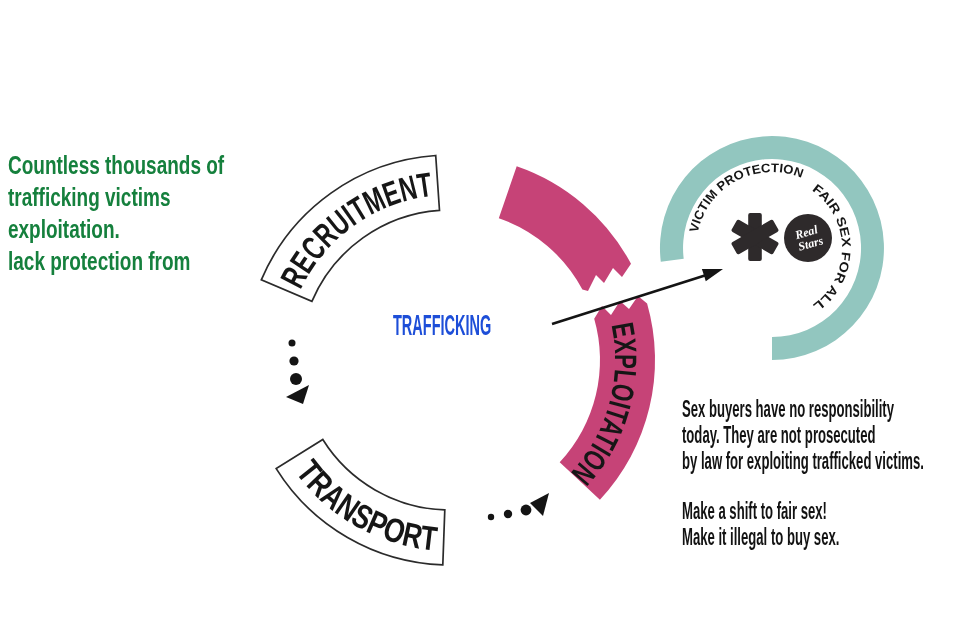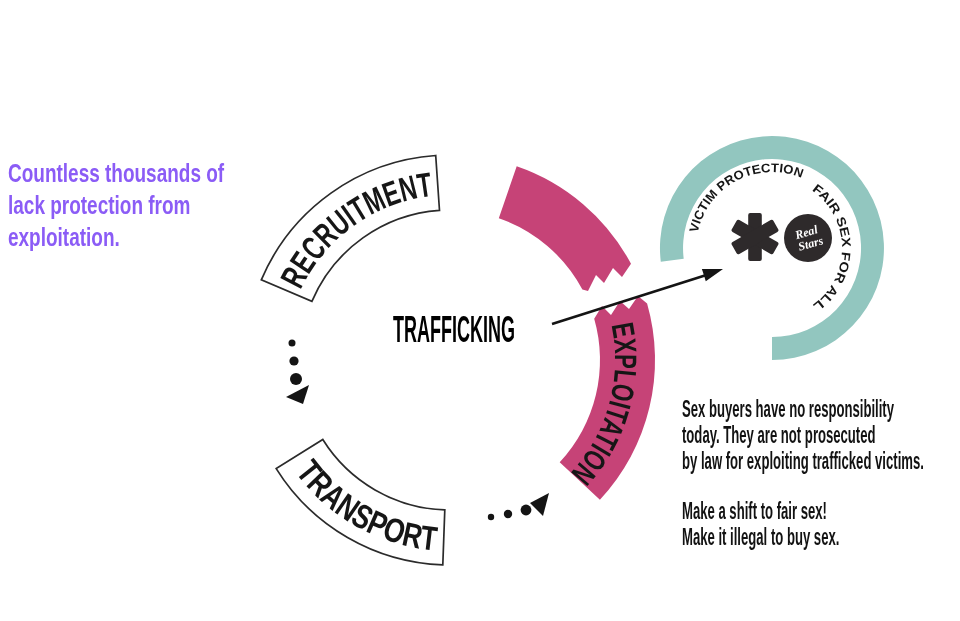--- a/index.html
+++ b/index.html
@@ -9,28 +9,28 @@
     font-family:"Liberation Sans", sans-serif;
     color:#111111;
   }
   .stage{position:absolute;inset:0;width:960px;height:621px;}
   svg{position:absolute;left:0;top:0;}
 
   
   .cond{transform-origin:0 0;display:inline-block;white-space:nowrap;font-weight:700;}
 
   .intro{
-    position:absolute;left:8px;top:157px;
-    font-size:26px;line-height:32px;font-weight:700;color:#8b5cf6;
+    position:absolute;left:8px;top:149px;
+    font-size:26px;line-height:32px;font-weight:700;color:#15803d;
   }
   .intro .cond{transform:scaleX(0.73);}
 
   .center-label{
     position:absolute;left:393px;top:309px;
-    font-size:36px;font-weight:700;color:#000000;letter-spacing:0px;
+    font-size:29px;font-weight:700;color:#1d4ed8;letter-spacing:0px;
   }
   .center-label .cond{transform:scaleX(0.50);}
 
   .outro{
     position:absolute;left:682px;top:396px;
     font-size:23px;line-height:26px;font-weight:700;color:#121212;
   }
   .outro .para2{margin-top:24px;}
   .outro .cond{transform:scaleX(0.57);}
 
@@ -120,22 +120,23 @@
       <circle cx="808" cy="238" r="24" fill="#2e2a2b"></circle>
       <g transform="translate(808,238) rotate(-16)" font-family="Liberation Serif, serif" font-style="italic" font-weight="700" fill="#ffffff" text-anchor="middle">
         <text x="0" y="-2" font-size="12">Real</text>
         <text x="1" y="10" font-size="12">Stars</text>
       </g>
     </g>
   </svg>
 
   <div class="intro">
     <div><span class="cond">Countless thousands of</span></div>
+    <div><span class="cond">trafficking victims</span></div>
+    <div><span class="cond">exploitation.</span></div>
     <div><span class="cond">lack protection from</span></div>
-    <div><span class="cond">exploitation.</span></div>
   </div>
 
   <div class="center-label">
     <span class="cond">TRAFFICKING</span>
   </div>
 
   <div class="outro">
     <div class="para1">
       <div><span class="cond">Sex buyers have no responsibility</span></div>
       <div><span class="cond">today. They are not prosecuted</span></div>

